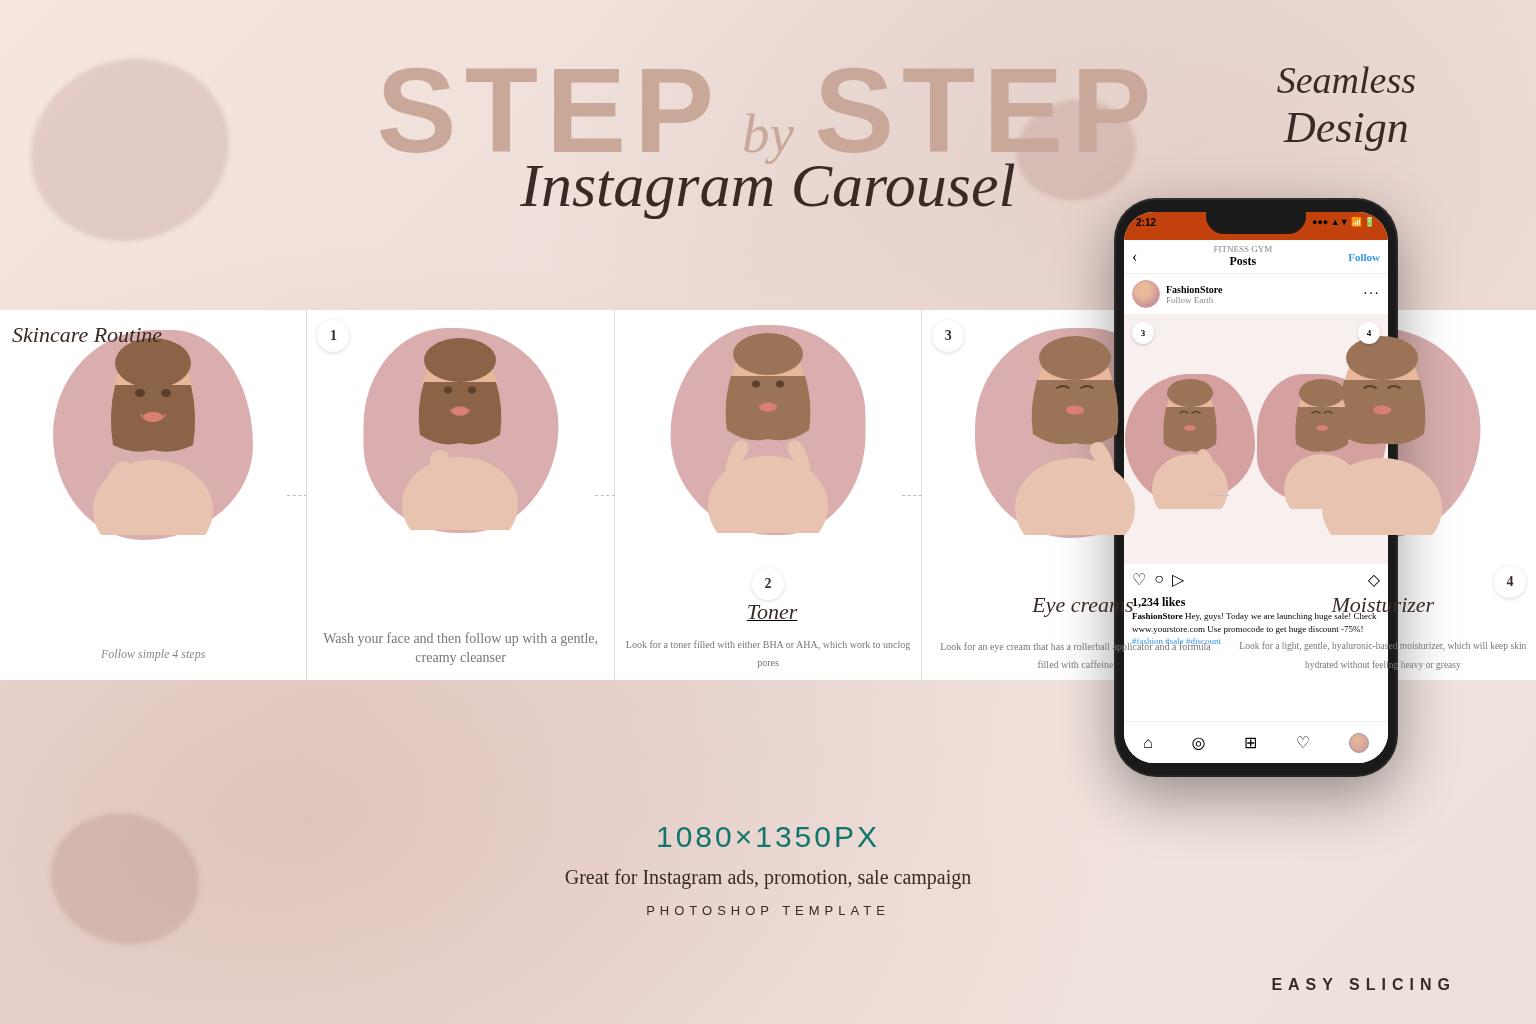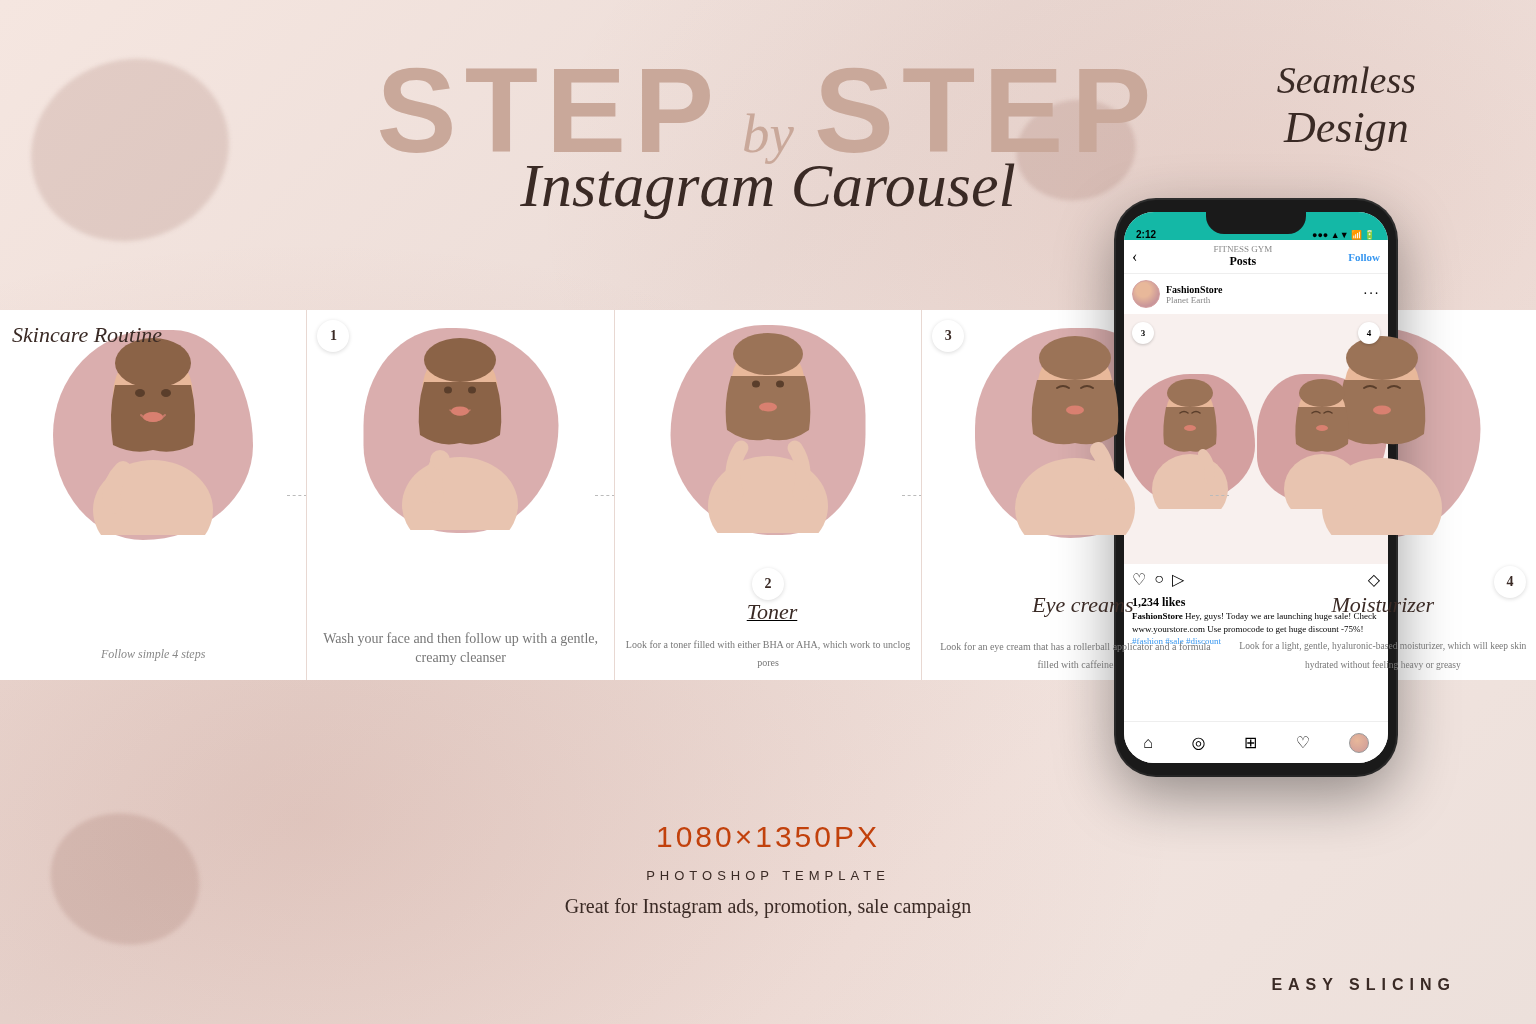--- a/index.html
+++ b/index.html
@@ -147,23 +147,23 @@
       transform: translateX(-50%);
       width: 100px;
       height: 22px;
       background: #1a1a1a;
       border-radius: 0 0 18px 18px;
       z-index: 10;
     }
 
     .phone-status-bar {
       height: 28px;
-      background: #14b8a6;
-      display: flex;
-      align-items: flex-end;
+      background: #c2410c;
+      display: flex;
+      align-items: flex-start;
       justify-content: space-between;
       padding: 5px 12px 0;
       font-size: 10px;
       font-weight: bold;
       color: #000;
       font-family: Arial, sans-serif;
     }
 
     .phone-nav-header {
       background: white;
@@ -523,23 +523,23 @@
     </div>
     <div style="position:absolute;bottom:8px;left:8px;right:8px;text-align:center;z-index:5;margin-top:48px;">
       <span style="font-size:9.5px;color:#777;line-height:1.4;">Look for a light, gentle, hyaluronic-based moisturizer, which will keep skin hydrated without feeling heavy or greasy</span>
     </div>
   </div>
 
 </div>
 
 <div class="bottom-section">
   <div class="bottom-left">
-    <div style="font-size:30px;letter-spacing:3px;color:#c2410c;font-family:Arial,sans-serif;">1080×1350PX</div>
+    <div style="font-size:30px;letter-spacing:3px;color:#0f766e;font-family:Arial,sans-serif;">1080×1350PX</div>
+    <div style="font-size:20px;color:#3a2a25;margin-top:12px;font-family:Georgia,serif;">Great for Instagram ads, promotion, sale campaign</div>
     <div style="font-size:13px;letter-spacing:5px;color:#3a2a25;text-transform:uppercase;margin-top:14px;font-family:Arial,sans-serif;">PHOTOSHOP TEMPLATE</div>
-    <div style="font-size:20px;color:#3a2a25;margin-top:12px;font-family:Georgia,serif;">Great for Instagram ads, promotion, sale campaign</div>
   </div>
 </div>
 
 <div class="phone-container">
   <div class="phone-outer">
     <div class="phone-screen">
       <div class="phone-notch"></div>
 
       <div class="phone-status-bar">
         <span>2:12</span>
@@ -552,21 +552,21 @@
           <span class="phone-fitness-gym">FITNESS GYM</span>
           <span class="phone-posts">Posts</span>
         </div>
         <span class="phone-follow-btn">Follow</span>
       </div>
 
       <div class="phone-profile-row">
         <div class="profile-avatar" style="background:radial-gradient(circle at 40% 35%, #e8b89a 30%, #c9969a 70%);"></div>
         <div class="profile-info">
           <div class="profile-name">FashionStore</div>
-          <div class="profile-location">Planet Earth</div>
+          <div class="profile-location">Follow Earth</div>
         </div>
         <span class="dots-menu">···</span>
       </div>
 
       <div class="phone-carousel">
 
         <div class="phone-slide">
           <div class="phone-slide-bg" style="background:#f8f0ee;">
             <div class="phone-blob"></div>
             <svg width="110" height="140" viewBox="0 0 110 140" style="position:absolute;z-index:3;">

